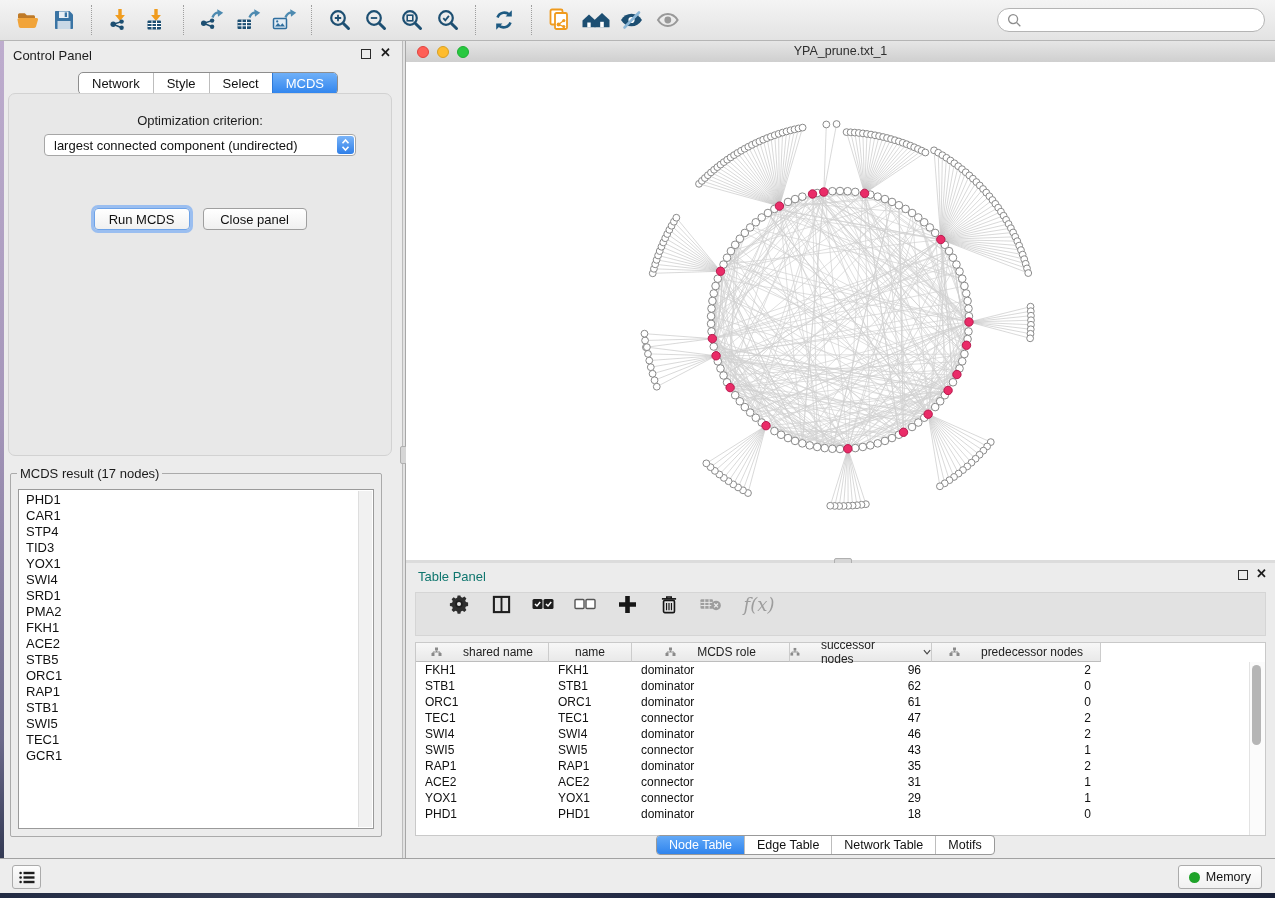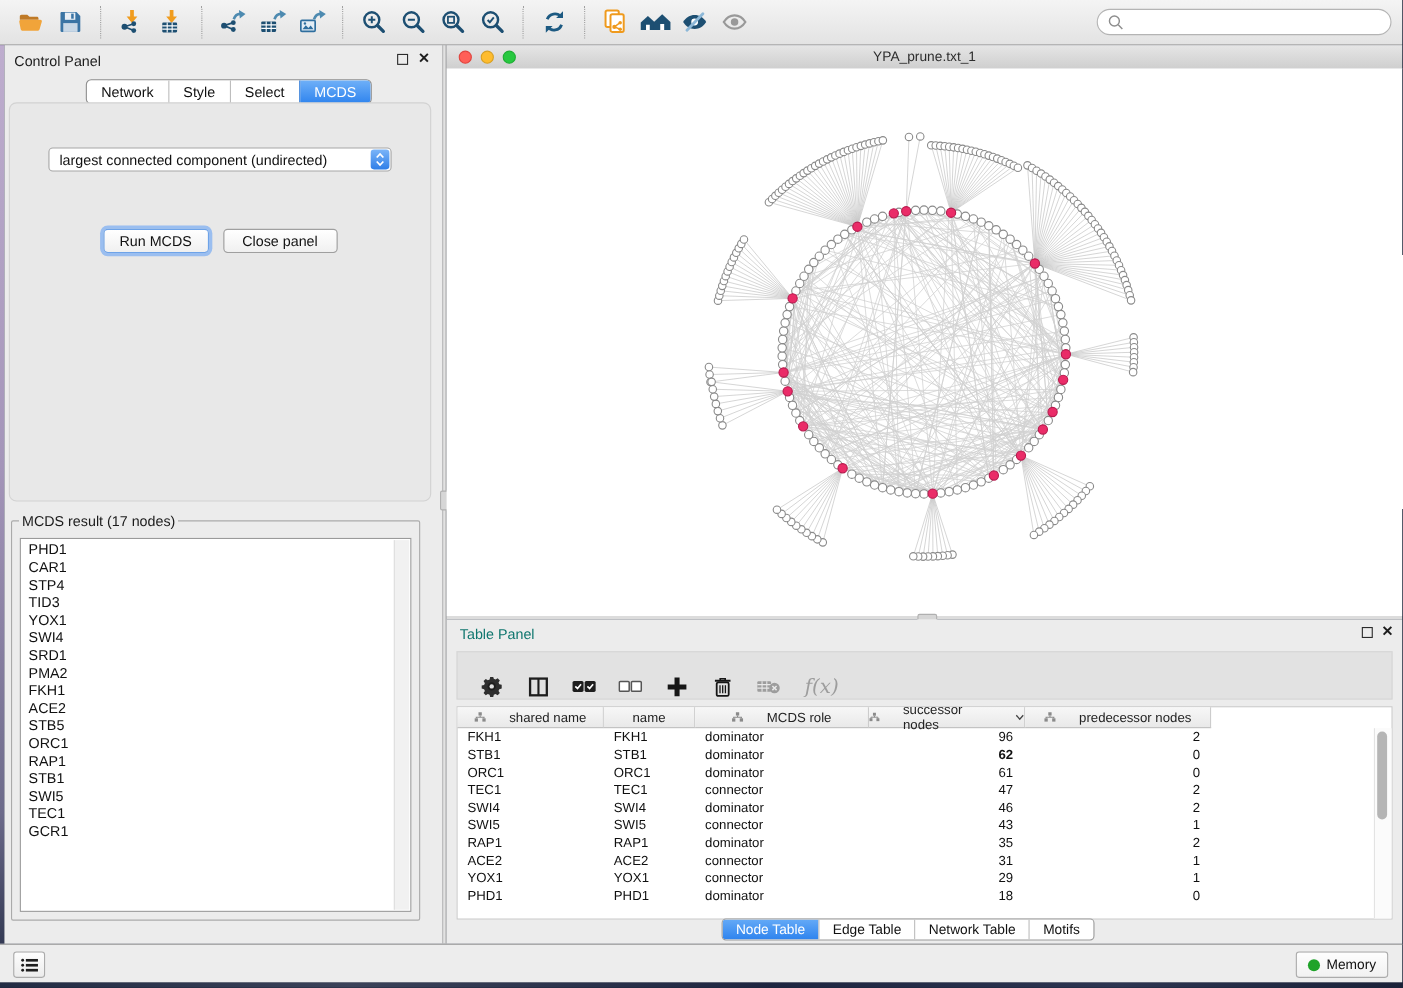--- a/index.html
+++ b/index.html
@@ -63,21 +63,21 @@
   
   .network-window{position:absolute;left:406px;top:41px;width:869px;height:519px;}
   .net-titlebar{height:21px;background:linear-gradient(#e6e6e6,#cfcfcf);border-bottom:1px solid #9c9c9c;position:relative;}
   .lights{position:absolute;left:11px;top:5px;display:flex;gap:8px;}
   .light{width:12px;height:12px;border-radius:50%;cursor:pointer;}
   .net-title{text-align:center;font-size:12.5px;color:#2e2e2e;line-height:21px;}
   .net-canvas{position:absolute;left:0;top:21px;width:869px;height:498px;background:#fff;}
   
   .table-panel{position:absolute;left:406px;top:563px;width:869px;height:295px;background:#ececec;}
   .tp-toolbar{position:absolute;left:9px;top:29px;width:851px;height:44px;background:#e2e2e2;
-    border:1px solid #d5d5d5;box-sizing:border-box;display:flex;align-items:flex-end;padding-left:20px;gap:20px;}
+    border:1px solid #d5d5d5;box-sizing:border-box;display:flex;align-items:flex-start;padding-left:32px;gap:20px;}
   .tp-ic{width:22px;height:22px;display:flex;align-items:center;justify-content:center;cursor:pointer;}
   .fx{font:italic 18px "DejaVu Serif",serif;color:#9d9d9d;}
   .dtable{position:absolute;left:9px;top:79px;width:851px;height:194px;background:#fff;
     border:1px solid #c9c9c9;box-sizing:border-box;}
   .thead{display:flex;height:19px;}
   .th{background:linear-gradient(#f7f7f7,#e9e9e9);border-right:1px solid #cccccc;border-bottom:1px solid #bdbdbd;
     box-sizing:border-box;display:flex;align-items:center;justify-content:center;gap:21px;
     font-size:12px;color:#222;cursor:pointer;}
   .trow{display:flex;height:16px;cursor:default;}
   .td{font-size:12px;color:#101010;box-sizing:border-box;line-height:16px;white-space:nowrap;overflow:hidden;}
@@ -256,20 +256,21 @@
   <span class="win-x" style="left:376px;">✕</span>
 
   <div class="cp-tabs">
     <div class="cp-tab">Network</div>
     <div class="cp-tab">Style</div>
     <div class="cp-tab">Select</div>
     <div class="cp-tab active">MCDS</div>
   </div>
 
   <div class="cp-content">
+    <div class="opt-label">Optimization criterion:</div>
     <div class="dropdown">
       <div class="dd-text">largest connected component (undirected)</div>
       <div class="dd-stepper">
         <svg width="9" height="14" viewBox="0 0 9 14">
           <path d="M1.5 5.2L4.5 2l3 3.2" fill="none" stroke="#fff" stroke-width="1.6"></path>
           <path d="M1.5 8.8L4.5 12l3-3.2" fill="none" stroke="#fff" stroke-width="1.6"></path>
         </svg>
       </div>
     </div>
     <div class="btn-row">
@@ -1192,21 +1193,21 @@
           <div class="td l" style="width: 133px;">FKH1</div>
           <div class="td l" style="width: 83px;">FKH1</div>
           <div class="td l" style="width: 158px;">dominator</div>
           <div class="td r" style="width: 142px; padding-right: 11px;">96</div>
           <div class="td r" style="width: 169px; padding-right: 10px;">2</div>
         </div>
         <div class="trow">
           <div class="td l" style="width: 133px;">STB1</div>
           <div class="td l" style="width: 83px;">STB1</div>
           <div class="td l" style="width: 158px;">dominator</div>
-          <div class="td r" style="width: 142px; padding-right: 11px; font-weight: bold;">62</div>
+          <div class="td r" style="width: 142px; padding-right: 11px;">62</div>
           <div class="td r" style="width: 169px; padding-right: 10px;">0</div>
         </div>
         <div class="trow">
           <div class="td l" style="width: 133px;">ORC1</div>
           <div class="td l" style="width: 83px;">ORC1</div>
           <div class="td l" style="width: 158px;">dominator</div>
           <div class="td r" style="width: 142px; padding-right: 11px;">61</div>
           <div class="td r" style="width: 169px; padding-right: 10px;">0</div>
         </div>
         <div class="trow">

